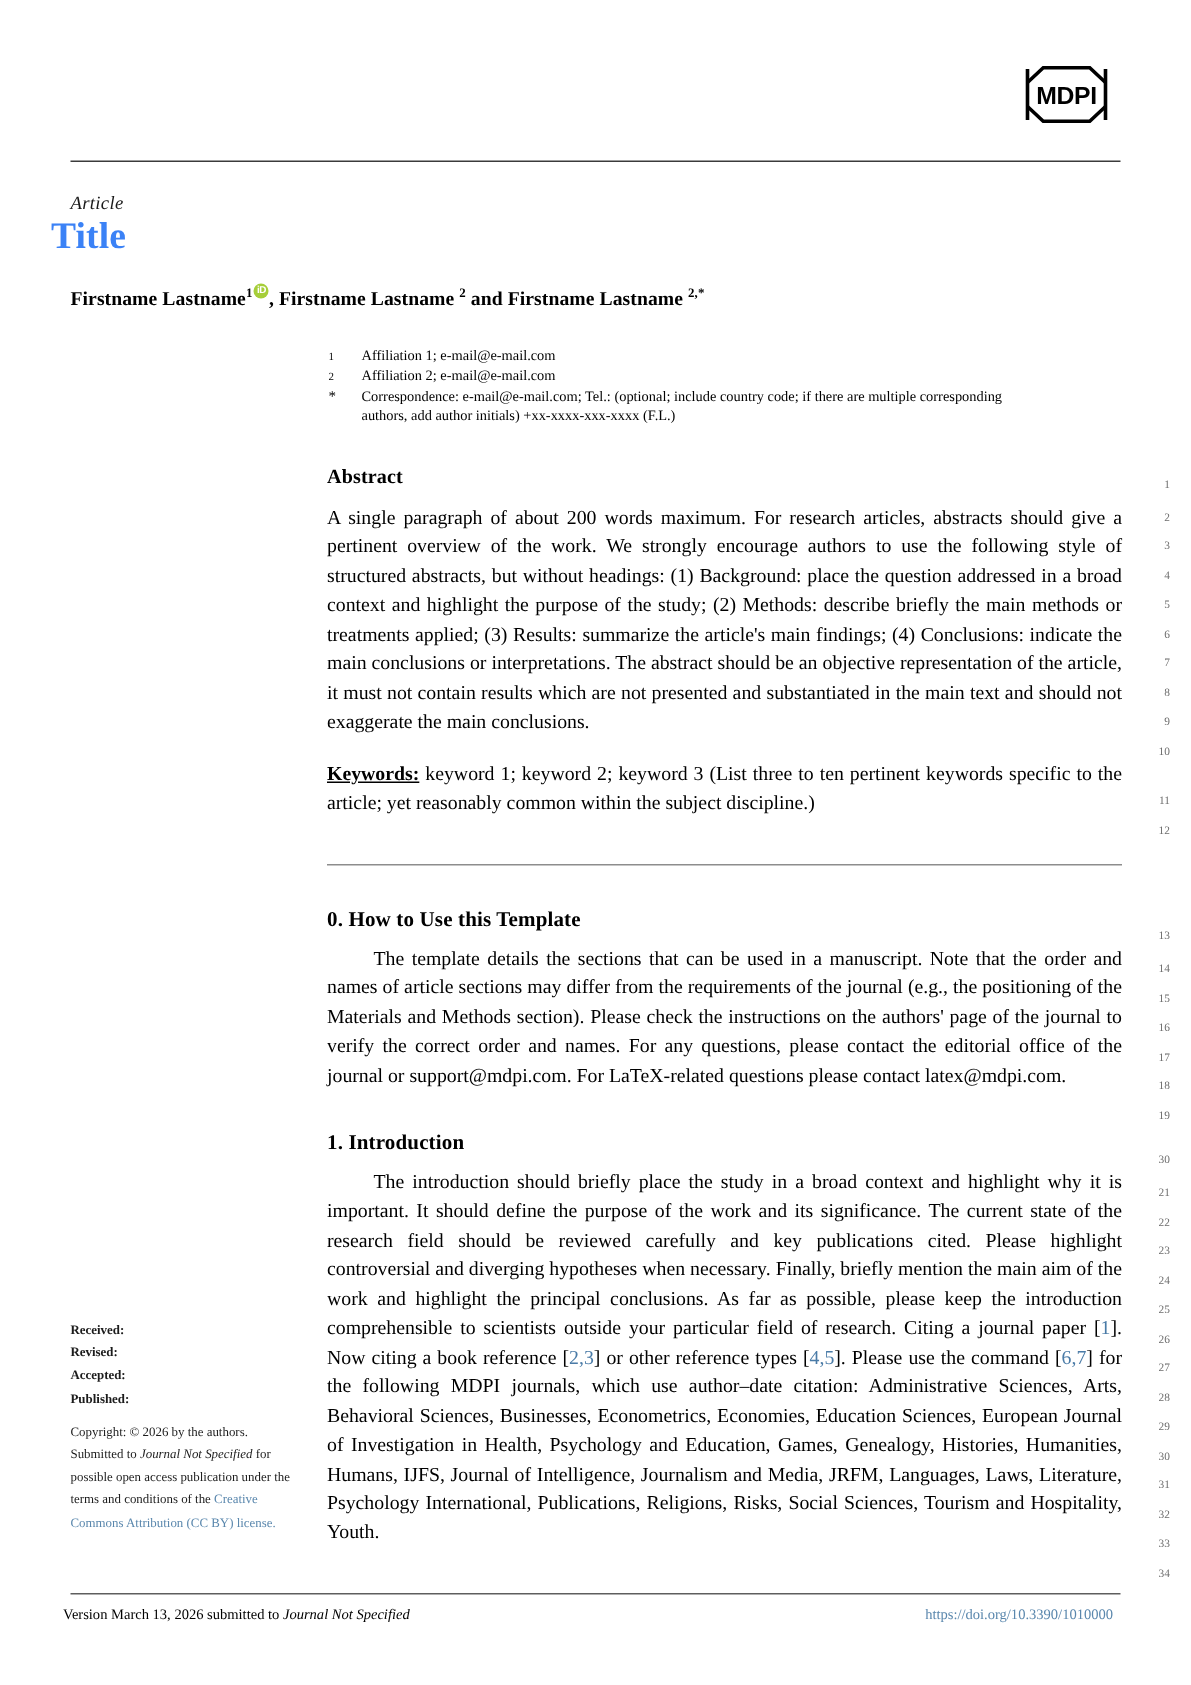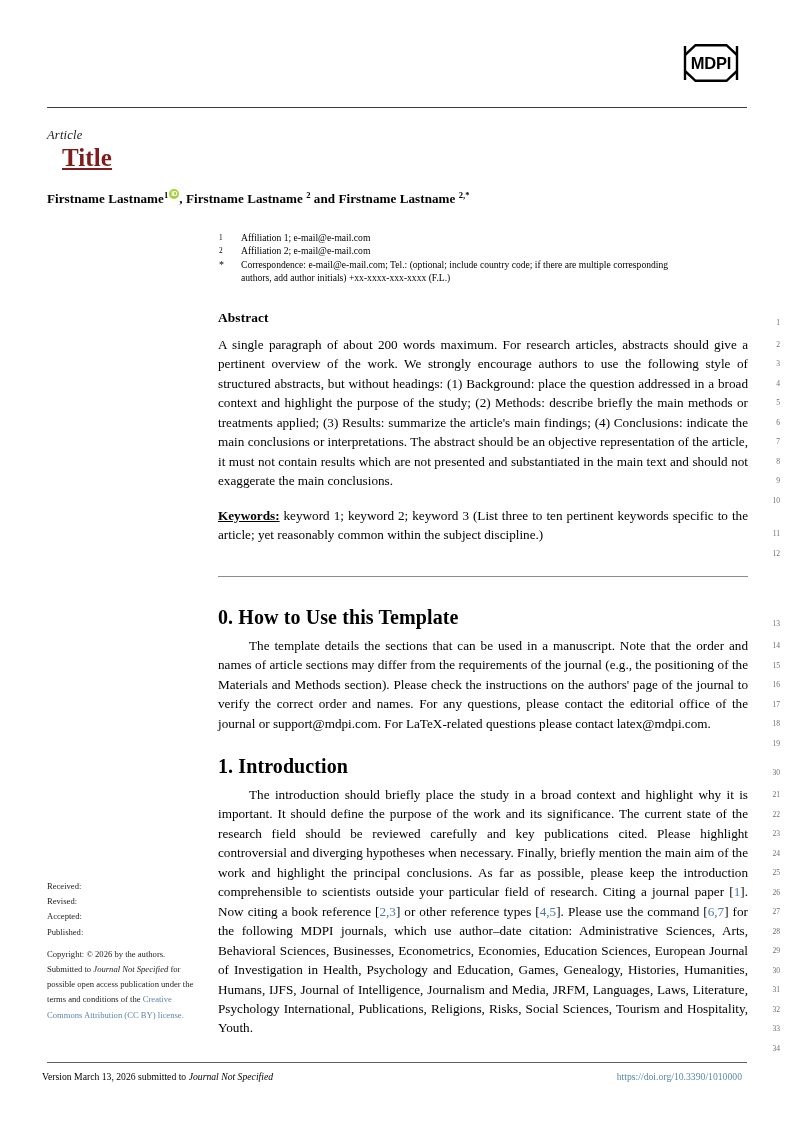--- a/index.html
+++ b/index.html
@@ -47,27 +47,26 @@
     position: absolute;
     left: 47px;
     top: 128px;
     font-style: italic;
     font-size: 12.5px;
     letter-spacing: .2px;
     color: #1a1a1a;
   }
   .doc-title {
     position: absolute;
-    left: 62px;
+    left: 34px;
     top: 144px;
     font-size: 25px;
     font-weight: bold;
     letter-spacing: .1px;
-    color: #7f1d1d;
-    text-decoration: underline;
+    color: #3b82f6;
   }
   .authors {
     position: absolute;
     left: 47px;
     top: 190px;
     font-size: 13.1px;
     font-weight: bold;
     letter-spacing: .05px;
     white-space: nowrap;
   }
@@ -151,40 +150,40 @@
   .rule-mid {
     position: absolute;
     left: 218px;
     top: 576px;
     width: 530px;
     height: 0;
     border-top: 1.1px solid #8d8d8d;
   }
 
   .h-sec {
-    font-size: 20px;
+    font-size: 14px;
     font-weight: bold;
     letter-spacing: .1px;
   }
   .para-indent { text-indent: 31px; }
   .sec-body { margin-top: 7px; }
 
   .cite { color: #4a7ba7; }
 
   
   .sidebar {
     position: absolute;
     left: 47px;
     top: 879px;
     width: 152px;
     font-size: 8.6px;
     line-height: 15.2px;
     color: #1c1c1c;
   }
-  .sidebar .dates { margin-bottom: 7px; }
+  .sidebar .dates { margin-bottom: 7px; font-weight: bold; }
   .sidebar .cpy-label { font-weight: normal; }
   .sidebar em { font-style: italic; }
   .sidebar a,
   .sidebar .link {
     color: #5a87ad;
     text-decoration: none;
   }
 
   
   .linenums {

